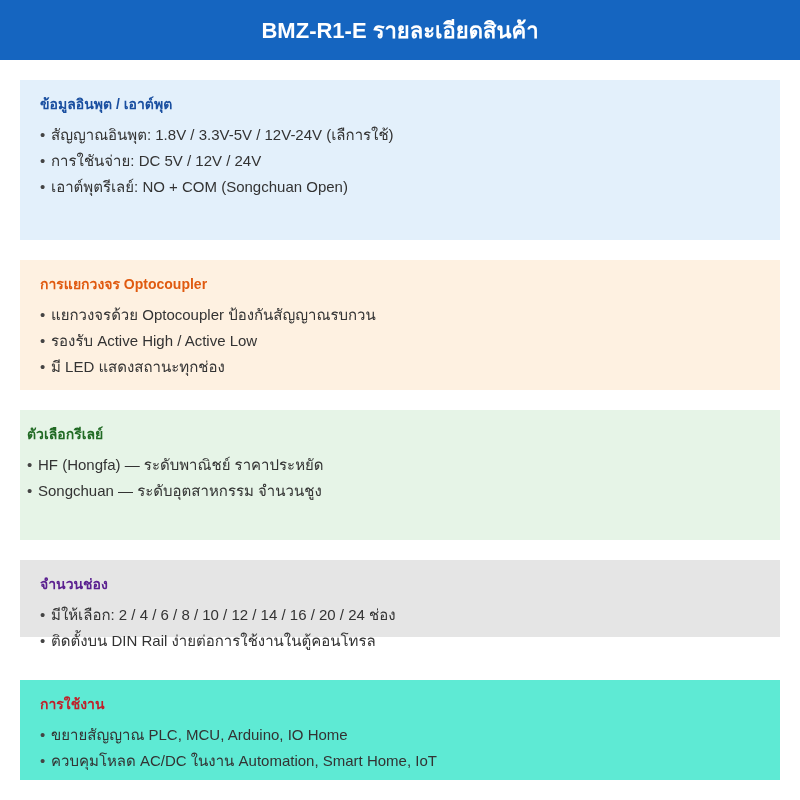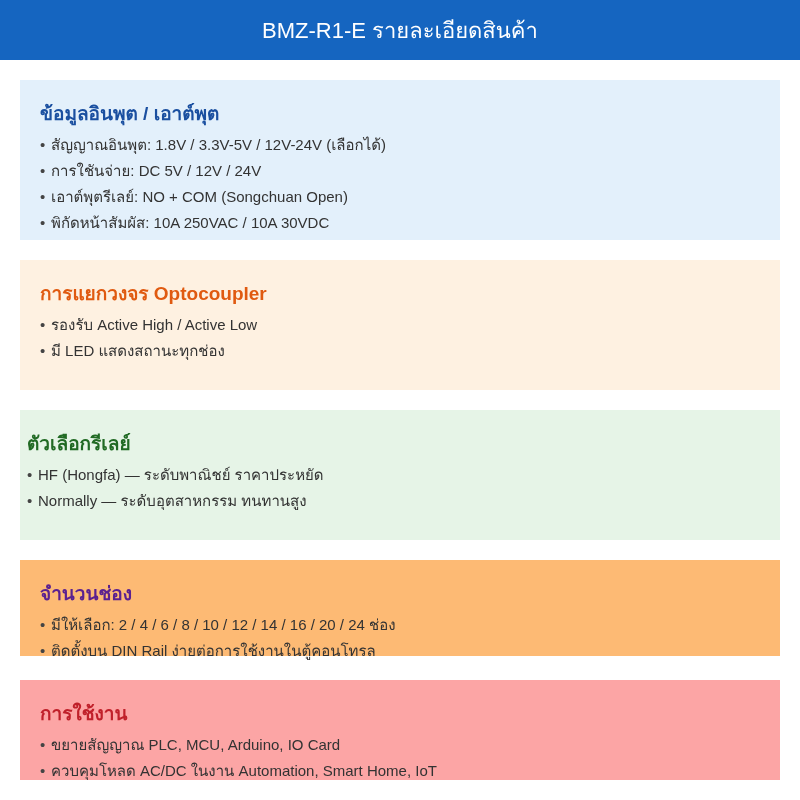--- a/index.html
+++ b/index.html
@@ -5,88 +5,88 @@
     html, body { margin: 0; padding: 0; }
     body {
       width: 800px; height: 800px; background: #ffffff; overflow: hidden;
       font-family: "Liberation Sans", "DejaVu Sans", sans-serif;
       position: relative;
     }
     .header {
       position: absolute; left: 0; top: 0; width: 800px; height: 60px;
       background: #1565c0; color: #ffffff;
       display: flex; align-items: center; justify-content: center;
-      font-size: 22px; font-weight: normal;
+      font-size: 22px; font-weight: bold;
     }
     .card {
       position: absolute; left: 20px; width: 760px; box-sizing: border-box;
       padding: 12px 20px 0 20px;
     }
     .card h2 {
-      margin: 10px 0 6px 0; font-size: 19px; font-weight: bold; line-height: 24px;
+      margin: 0 0 6px 0; font-size: 14px; font-weight: bold; line-height: 24px;
     }
     .card ul { list-style: none; margin: 0; padding: 0; }
     .card li {
       font-size: 15px; color: #333333; line-height: 26px; position: relative;
       padding-left: 11px;
     }
     .card li::before {
       content: "•"; position: absolute; left: 0; top: 0; color: #444444;
     }
     #card-0 { top: 80px; height: 160px; background: #e3f0fb; }
     #card-0 h2 { color: #1a4fa0; }
     #card-1 { top: 260px; height: 130px; background: #fef1e1; }
     #card-1 h2 { color: #e05a10; }
     #card-2 { top: 410px; height: 130px; background: #e6f4e7; padding-left: 7px; }
     #card-2 h2 { color: #216a24; }
-    #card-3 { top: 560px; height: 96px; background: #fdba74; }
+    #card-3 { top: 560px; height: 77px; background: #e5e5e5; }
     #card-3 h2 { color: #5b2090; }
-    #card-4 { top: 680px; height: 100px; background: #fca5a5; }
+    #card-4 { top: 680px; height: 100px; background: #5eead4; }
     #card-4 h2 { color: #c0202a; }
   </style>
 </head>
 <body>
 
 <div class="header">
   <span>BMZ-R1-E รายละเอียดสินค้า</span>
 </div>
 
 <div class="card" id="card-0">
   <h2>ข้อมูลอินพุต / เอาต์พุต</h2>
   <ul>
-    <li>สัญญาณอินพุต: 1.8V / 3.3V-5V / 12V-24V (เลือกได้)</li>
+    <li>สัญญาณอินพุต: 1.8V / 3.3V-5V / 12V-24V (เลืการใช้)</li>
     <li>การใชันจ่าย: DC 5V / 12V / 24V</li>
     <li>เอาต์พุตรีเลย์: NO + COM (Songchuan Open)</li>
-    <li>พิกัดหน้าสัมผัส: 10A 250VAC / 10A 30VDC</li>
   </ul>
 </div>
 
 <div class="card" id="card-1">
   <h2>การแยกวงจร Optocoupler</h2>
   <ul>
+    <li>แยกวงจรด้วย Optocoupler ป้องกันสัญญาณรบกวน</li>
     <li>รองรับ Active High / Active Low</li>
     <li>มี LED แสดงสถานะทุกช่อง</li>
   </ul>
 </div>
 
 <div class="card" id="card-2">
   <h2>ตัวเลือกรีเลย์</h2>
   <ul>
     <li>HF (Hongfa) — ระดับพาณิชย์ ราคาประหยัด</li>
-    <li>Normally — ระดับอุตสาหกรรม ทนทานสูง</li>
+    <li>Songchuan — ระดับอุตสาหกรรม จำนวนชูง</li>
   </ul>
 </div>
 
 <div class="card" id="card-3">
   <h2>จำนวนช่อง</h2>
   <ul>
     <li>มีให้เลือก: 2 / 4 / 6 / 8 / 10 / 12 / 14 / 16 / 20 / 24 ช่อง</li>
     <li>ติดตั้งบน DIN Rail ง่ายต่อการใช้งานในตู้คอนโทรล</li>
   </ul>
 </div>
 
 <div class="card" id="card-4">
   <h2>การใช้งาน</h2>
   <ul>
-    <li>ขยายสัญญาณ PLC, MCU, Arduino, IO Card</li>
+    <li>ขยายสัญญาณ PLC, MCU, Arduino, IO Home</li>
     <li>ควบคุมโหลด AC/DC ในงาน Automation, Smart Home, IoT</li>
   </ul>
 </div>
 
 </body></html>

